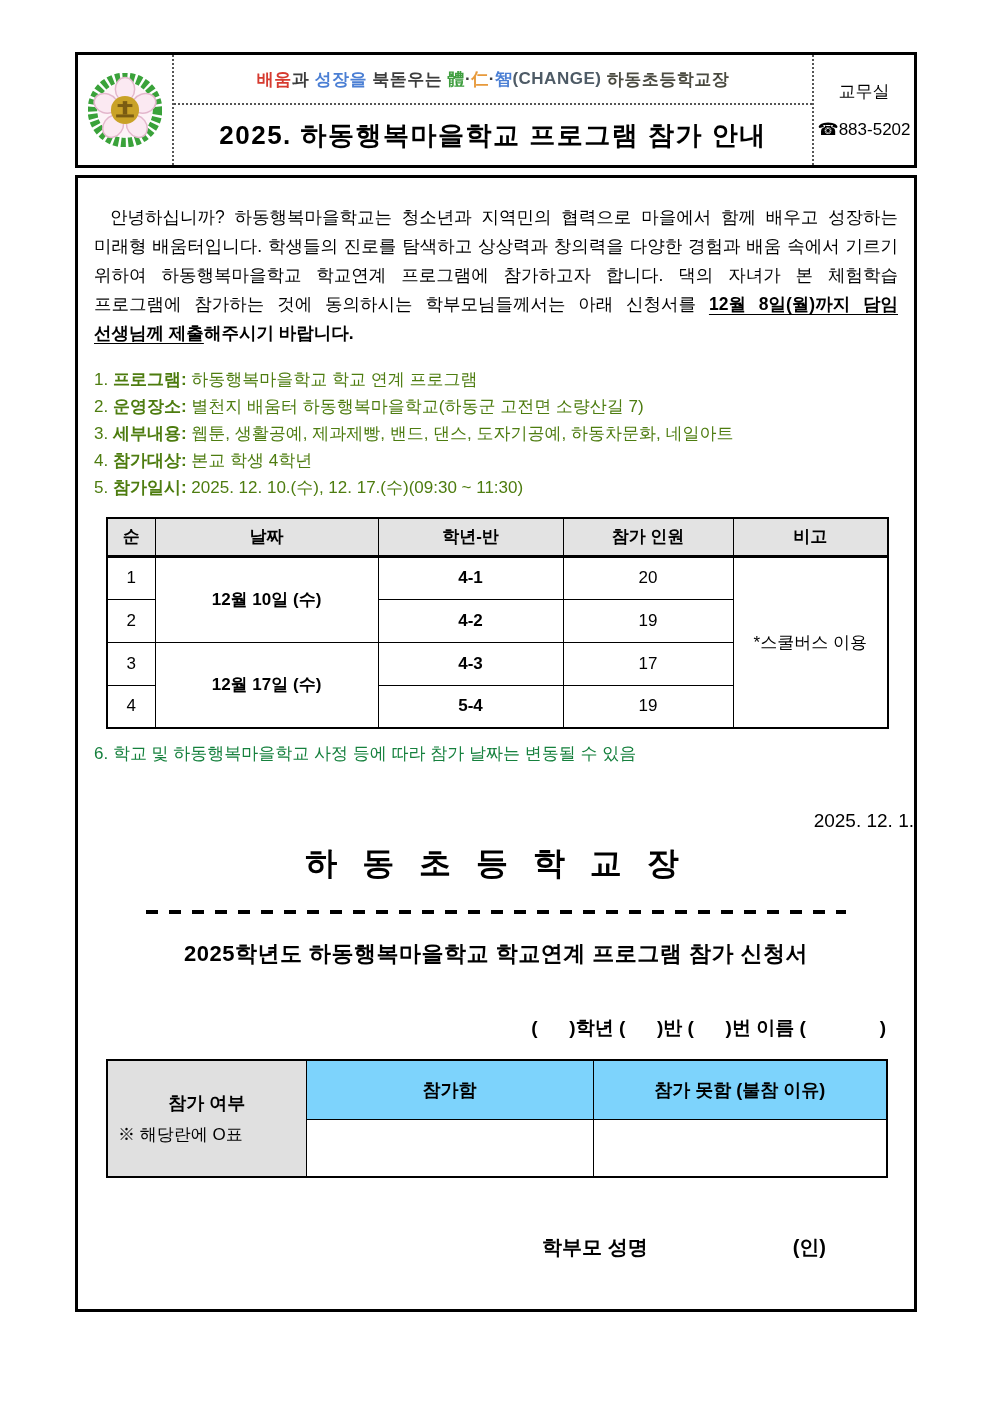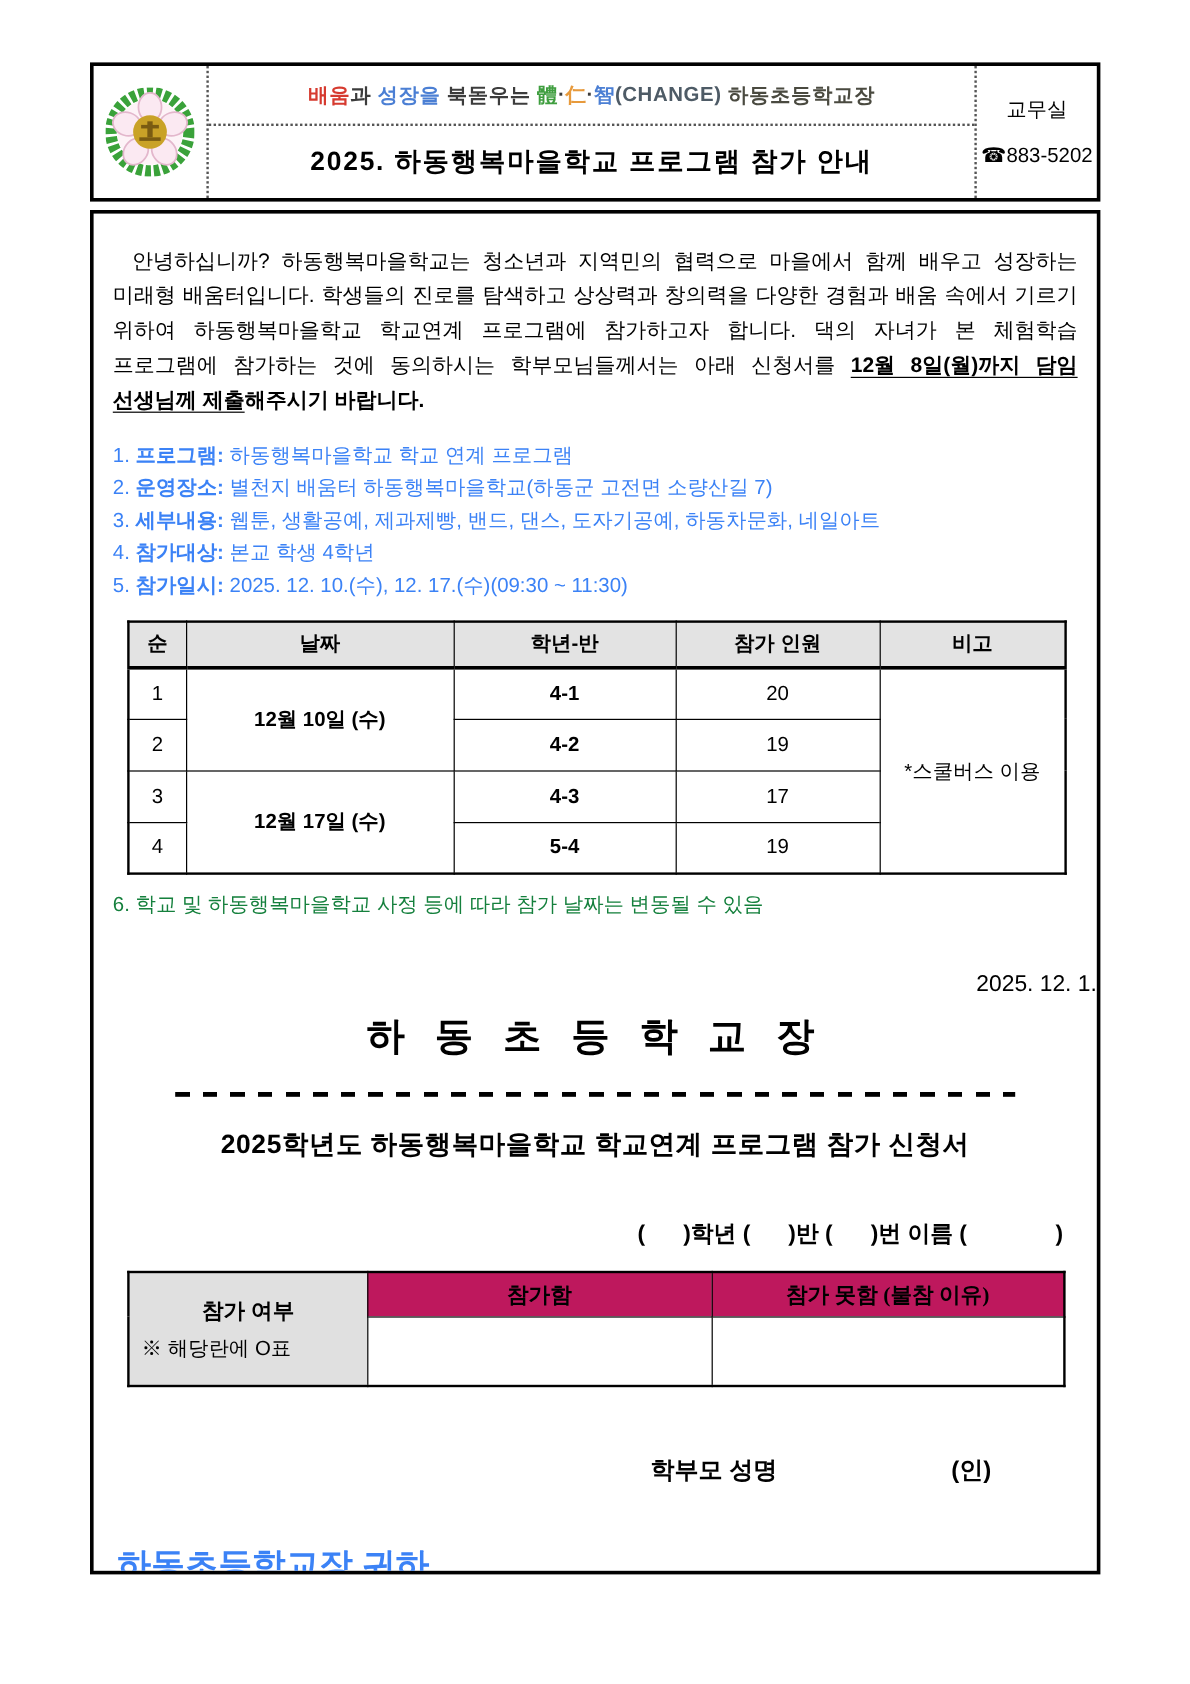--- a/index.html
+++ b/index.html
@@ -28,21 +28,21 @@
   }
   .sg-red    { color: #d63a2f; }
   .sg-dark   { color: #3c3c3c; }
   .sg-blue   { color: #4b7fd4; }
   .sg-green  { color: #3f9e3f; }
   .sg-orange { color: #e79a3c; }
   .sg-slate  { color: #4e5b66; }
   .sg-brown  { color: #4a4a40; }
   .title-row {
     flex: 1; display: flex; align-items: center; justify-content: center;
-    font-size: 22px; font-weight: bold; letter-spacing: 1.5px; color:#000;
+    font-size: 26px; font-weight: bold; letter-spacing: 1.5px; color:#000;
   }
   .header-right {
     width: 100px; display: flex; flex-direction: column;
     align-items: center; justify-content: center; gap: 16px; font-size: 17px;
   }
   .office-name { font-size: 17px; color:#000; }
   .office-phone { font-size: 17px; color:#000; white-space: nowrap; }
 
   
   .logo-svg { width: 74px; height: 74px; }
@@ -53,21 +53,21 @@
     border: 3px solid #000; overflow: hidden;
   }
   .intro {
     margin: 25px 16px 0 16px;
     font-size: 17.5px; line-height: 29px; text-align: justify;
     text-indent: 16px; color:#000; word-break: keep-all;
   }
   .intro .bu { font-weight: bold; text-decoration: underline; text-underline-offset: 4px; }
   .intro .b  { font-weight: bold; }
 
-  .num-list { margin: 18px 16px 4px 16px; font-size: 17px; color:#3b82f6; }
+  .num-list { margin: 18px 16px 4px 16px; font-size: 17px; color:#4d7c0f; }
   .num-list .item { line-height: 27px; white-space: nowrap; }
   .num-list .lbl { font-weight: bold; }
 
   
   table.sched {
     border-collapse: collapse; table-layout: fixed;
     margin: 16px 0 0 28px; width: 781px;
     font-size: 17px; color:#000;
   }
   table.sched th, table.sched td {
@@ -107,21 +107,21 @@
 
   
   table.reply {
     border-collapse: collapse; table-layout: fixed;
     margin: 18px 0 0 28px; width: 780px;
     font-size: 18px; color:#000; border: 2px solid #000;
   }
   table.reply th, table.reply td {
     border: 1px solid #000; vertical-align: middle;
   }
-  table.reply th { background:#be185d; font-weight: bold; height: 37px; text-align: center; font-family: Liberation Serif, serif; }
+  table.reply th { background:#7dd3fc; font-weight: bold; height: 59px; text-align: center; }
   table.reply td.blank { background:#fff; height: 58px; }
   table.reply td.side {
     background:#e0e0e0; padding: 8px 10px; text-align: center;
   }
   .side-title { font-weight: bold; font-size: 18px; margin-bottom: 8px; }
   .side-sub { font-weight: normal; font-size: 17px; text-align: left; white-space: nowrap; }
 
   .sig-row {
     margin-top: 56px; display: flex; justify-content: flex-end;
     gap: 145px; padding-right: 88px;

